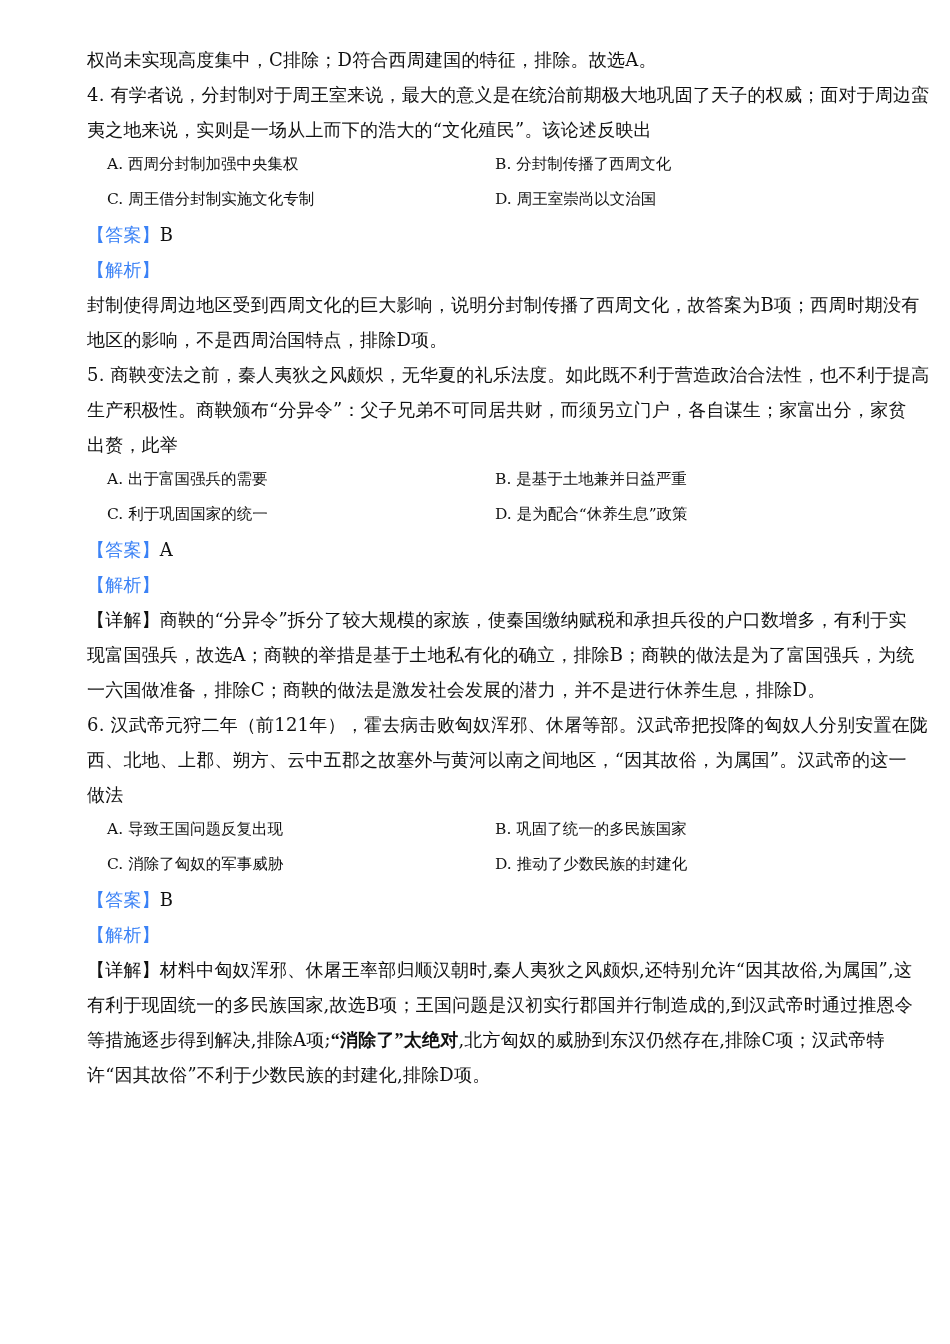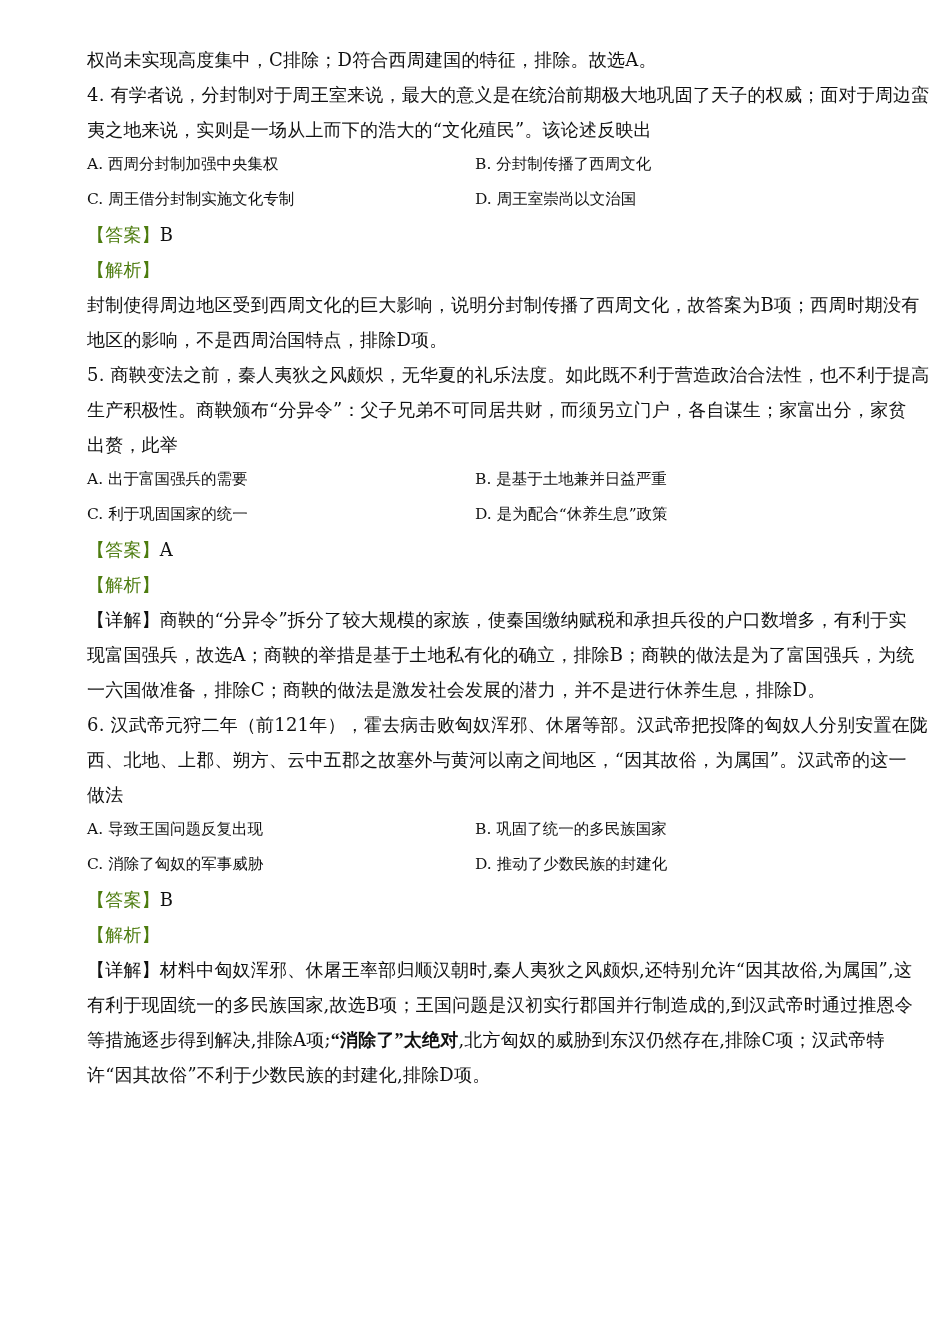--- a/index.html
+++ b/index.html
@@ -7,22 +7,22 @@
     width: 950px; height: 1344px; position: relative; overflow: hidden;
     font-family: "DejaVu Serif", "Liberation Serif", serif;
     color: #111111;
   }
   .page { position: absolute; left: 87px; top: 42px; width: 776px; }
   .line {
     font-size: 18px; line-height: 35px; height: 35px;
     white-space: nowrap; letter-spacing: 0.2px;
   }
   .opts { display: flex; height: 35px; line-height: 35px; font-size: 15.5px; }
-  .opt { width: 388px; white-space: nowrap; }
-  .label { color: #4d7c0f; text-align: center; }
+  .opt { width: 388px; white-space: nowrap; margin-left: 20px; }
+  .label { color: #3b82f6; text-align: center; }
   .answer-line .label { margin-left: 0; }
   .bold-sans { font-family: Liberation Serif, serif; font-weight: bold; }
 </style>
 </head>
 <body>
 
 <div class="page">
 
   <div class="line">权尚未实现高度集中，C排除；D符合西周建国的特征，排除。故选A。</div>
 

